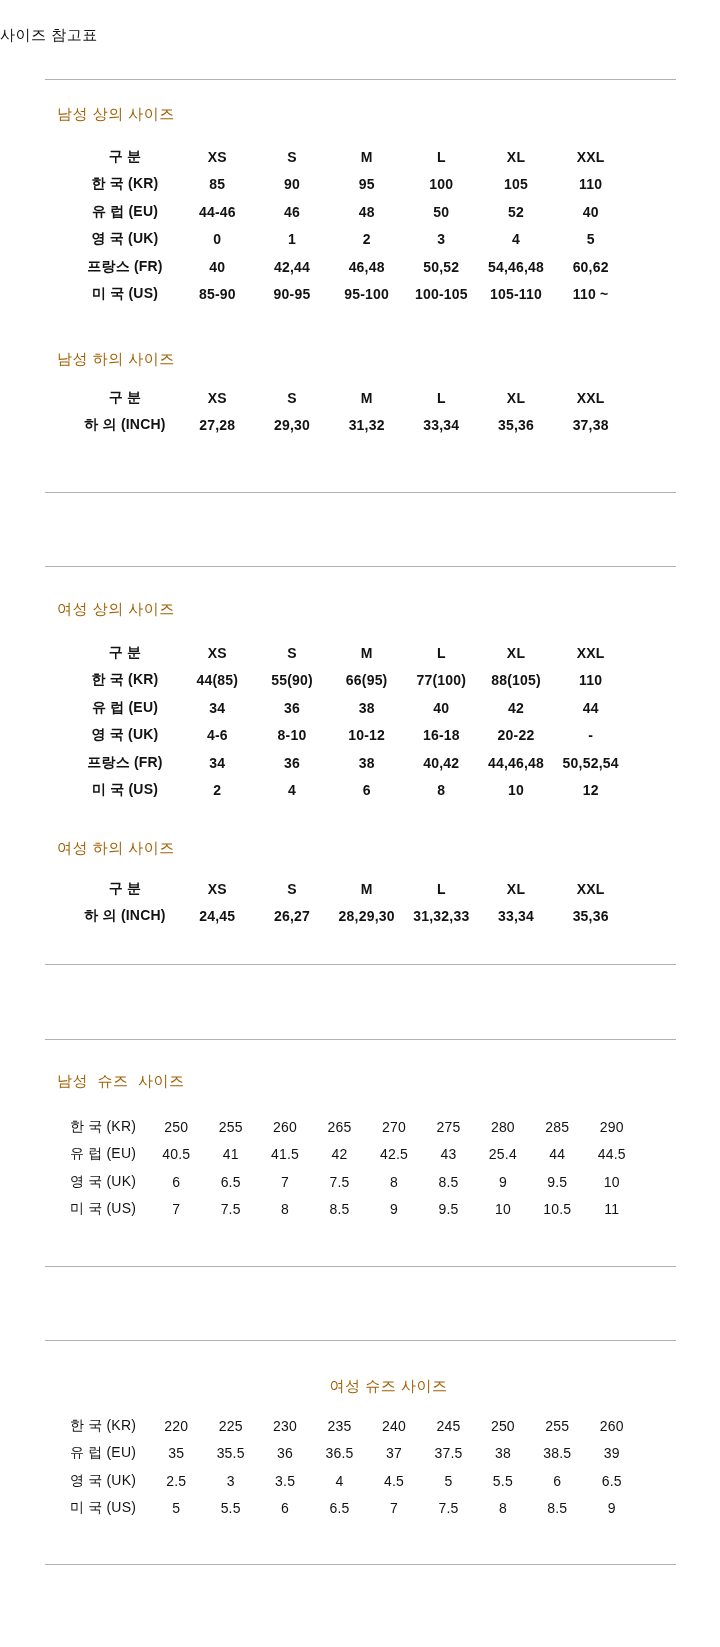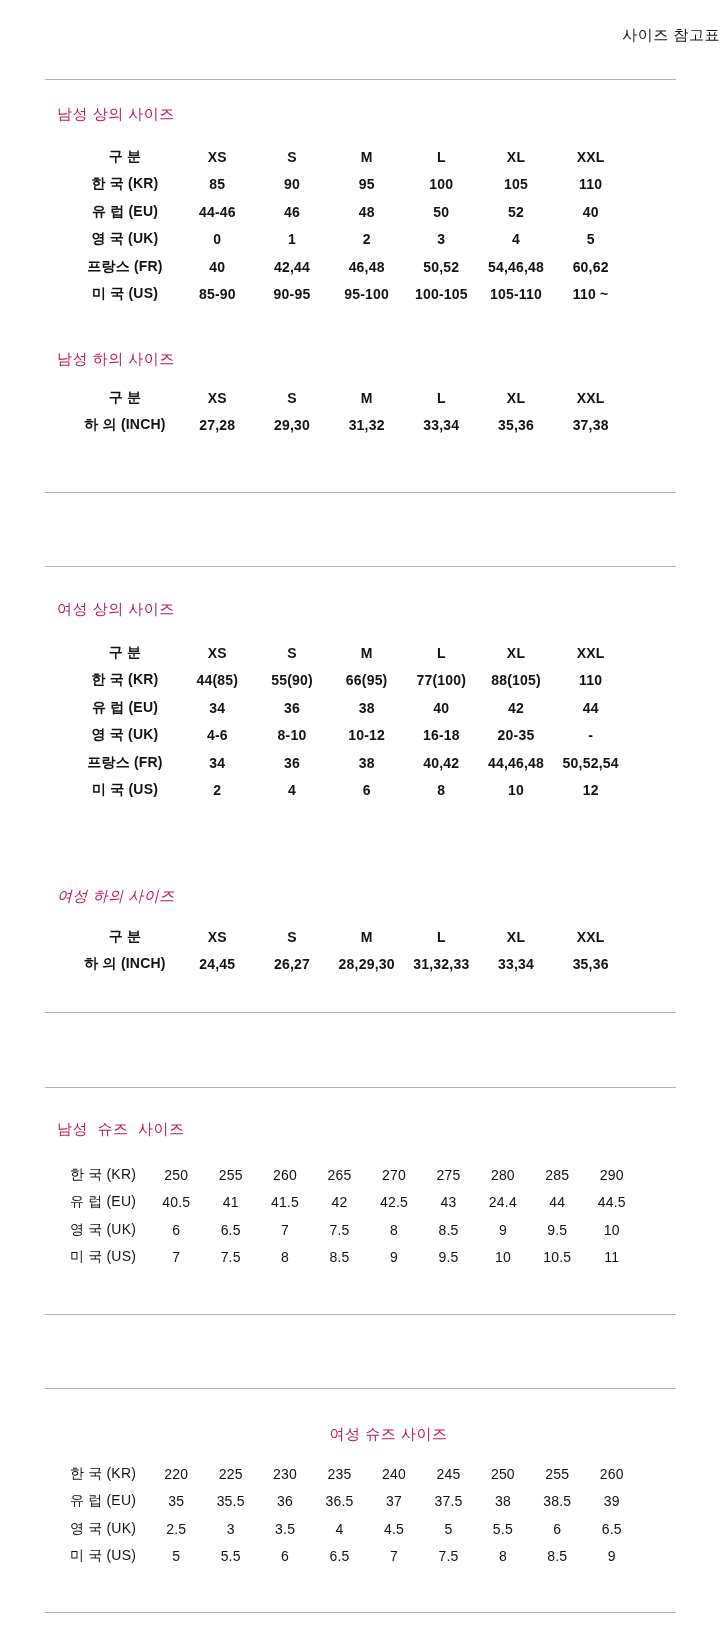--- a/index.html
+++ b/index.html
@@ -3,29 +3,29 @@
 <meta charset="utf-8">
 <style>
   html,body{margin:0;padding:0;}
   body{
     width:720px;min-height:1647px;background:#ffffff;
     font-family:"Liberation Sans","DejaVu Sans",sans-serif;
     color:#121212;
   }
   .page{width:720px;padding-top:27px;box-sizing:border-box;}
   .main-title{
-    text-align:right;font-size:15px;line-height:16px;color:#121212;
+    text-align:left;font-size:15px;line-height:16px;color:#121212;
     letter-spacing:0.5px;
   }
   .divider{
     height:0;border-top:1px solid #b1b1b1;
     margin-left:45px;margin-right:44px;
   }
   .section-title{
-    margin-left:57px;font-size:15px;line-height:16px;color:#be185d;
+    margin-left:57px;font-size:15px;line-height:16px;color:#a16207;
     letter-spacing:0.5px;
   }
   .size-table{display:grid;}
   .size-table .cell{
     height:27.5px;display:flex;align-items:center;justify-content:center;
     font-size:14px;color:#121212;white-space:nowrap;letter-spacing:0.2px;
   }
   .cols-6{margin-left:70px;width:558px;grid-template-columns:110px repeat(6,1fr);font-weight:bold;}
   .cols-9{margin-left:57px;width:582px;grid-template-columns:92px repeat(9,1fr);}
 </style>
@@ -126,39 +126,39 @@
       <div class="cell">36</div>
       <div class="cell">38</div>
       <div class="cell">40</div>
       <div class="cell">42</div>
       <div class="cell">44</div>
       <div class="cell">영 국 (UK)</div>
       <div class="cell">4-6</div>
       <div class="cell">8-10</div>
       <div class="cell">10-12</div>
       <div class="cell">16-18</div>
-      <div class="cell">20-35</div>
+      <div class="cell">20-22</div>
       <div class="cell">-</div>
       <div class="cell">프랑스 (FR)</div>
       <div class="cell">34</div>
       <div class="cell">36</div>
       <div class="cell">38</div>
       <div class="cell">40,42</div>
       <div class="cell">44,46,48</div>
       <div class="cell">50,52,54</div>
       <div class="cell">미 국 (US)</div>
       <div class="cell">2</div>
       <div class="cell">4</div>
       <div class="cell">6</div>
       <div class="cell">8</div>
       <div class="cell">10</div>
       <div class="cell">12</div>
     </div>
 
-  <div class="section-title" style="margin-top:84px;font-style:italic;">여성 하의 사이즈</div>
+  <div class="section-title" style="margin-top:36px;">여성 하의 사이즈</div>
   <div class="size-table cols-6" style="margin-top:19px;">
       <div class="cell">구 분</div>
       <div class="cell">XS</div>
       <div class="cell">S</div>
       <div class="cell">M</div>
       <div class="cell">L</div>
       <div class="cell">XL</div>
       <div class="cell">XXL</div>
       <div class="cell">하 의 (INCH)</div>
       <div class="cell">24,45</div>
@@ -184,21 +184,21 @@
       <div class="cell">280</div>
       <div class="cell">285</div>
       <div class="cell">290</div>
       <div class="cell">유 럽 (EU)</div>
       <div class="cell">40.5</div>
       <div class="cell">41</div>
       <div class="cell">41.5</div>
       <div class="cell">42</div>
       <div class="cell">42.5</div>
       <div class="cell">43</div>
-      <div class="cell">24.4</div>
+      <div class="cell">25.4</div>
       <div class="cell">44</div>
       <div class="cell">44.5</div>
       <div class="cell">영 국 (UK)</div>
       <div class="cell">6</div>
       <div class="cell">6.5</div>
       <div class="cell">7</div>
       <div class="cell">7.5</div>
       <div class="cell">8</div>
       <div class="cell">8.5</div>
       <div class="cell">9</div>

